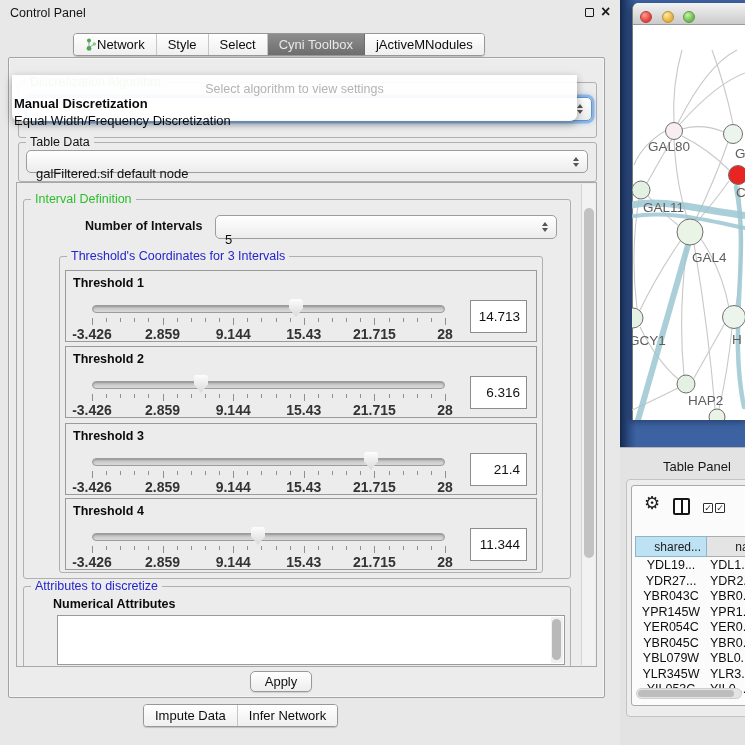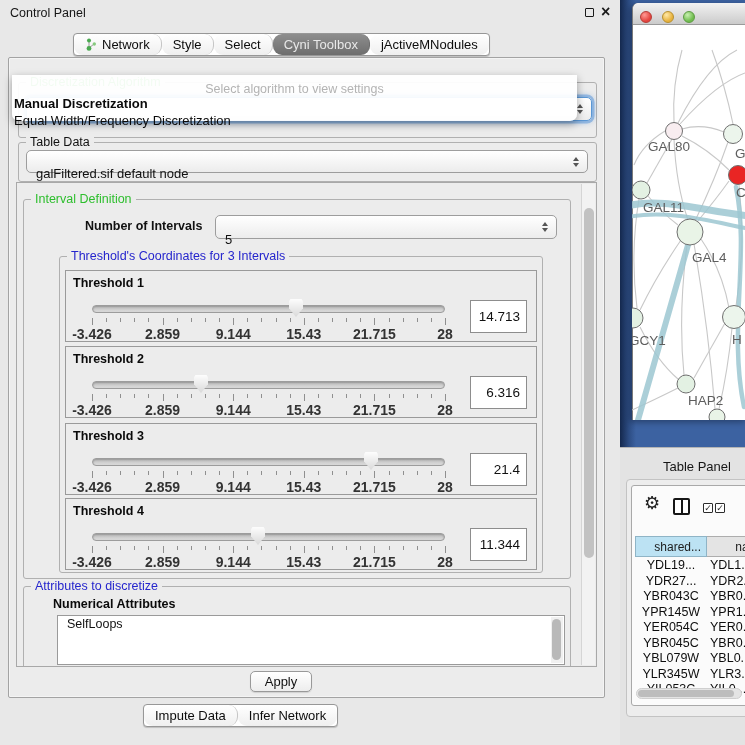--- a/index.html
+++ b/index.html
@@ -9,22 +9,22 @@
   .abs { position:absolute; }
 
   
   .cp-title { left:10px; top:6px; font-size:12.5px; color:#151515; }
   .float-icon { left:585px; top:8px; width:9px; height:9px; border:1.6px solid #1a1a1a; border-radius:1px; }
   .close-icon { left:601px; top:3px; font-size:16px; font-weight:bold; color:#1a1a1a; line-height:18px; }
 
   
   .seg-bar { display:flex; height:23px; border:1px solid #979797; border-radius:4px;
              overflow:hidden; box-shadow:0 1px 1px rgba(0,0,0,.18); background:#fff; }
-  .seg { display:flex; align-items:center; gap:5px; padding:4px 11px; font-size:13px;
-         background:linear-gradient(#ffffff,#efefef); border-right:1px solid #c6c6c6; color:#0c0c0c; white-space:nowrap;border-radius:9px; }
+  .seg { display:flex; align-items:center; padding:4px 11px; font-size:13px;
+         background:linear-gradient(#ffffff,#efefef); border-right:1px solid #c6c6c6; color:#0c0c0c; white-space:nowrap; }
   .seg:last-child { border-right:none; }
   .seg.selected { background:linear-gradient(#8d8d8d,#6e6e6e); color:#e8e8e8; border-right-color:#6e6e6e; }
 
   
   .main-panel { left:8px; top:57px; width:597px; height:641px; background:#ececec;
                 border:1px solid #a3a3a3; border-radius:2px; box-shadow:inset 0 0 0 1px #f4f4f4; }
   .group { position:absolute; border:1px solid #b0b0b0; border-radius:3px; }
   .group-title { position:absolute; top:-8px; left:7px; background:#ececec; padding:0 4px;
                  font-size:12.5px; white-space:nowrap; }
   .t-green { color:#2dbe2d; }
@@ -369,21 +369,20 @@
         </div>
       </div>
   </div>
 
   <div class="group" style="left:6px; top:403px; width:548px; height:92px;">
     <span class="group-title t-blue">Attributes to discretize</span>
   </div>
   <div class="attr-sub" style="left:36px; top:414px;">Numerical Attributes</div>
   <div class="attr-list" style="left:40px; top:432px; width:508px; height:50px;">
     <div id="attr-items">
-        <div class="attr-item">SelfLoops</div>
       </div>
     <div class="list-vscroll">
         <div class="list-vthumb"></div>
       </div>
   </div>
 
   <div class="vscroll">
     <div class="vthumb" style="top:24px; height:350px;"></div>
   </div>
 </div>

